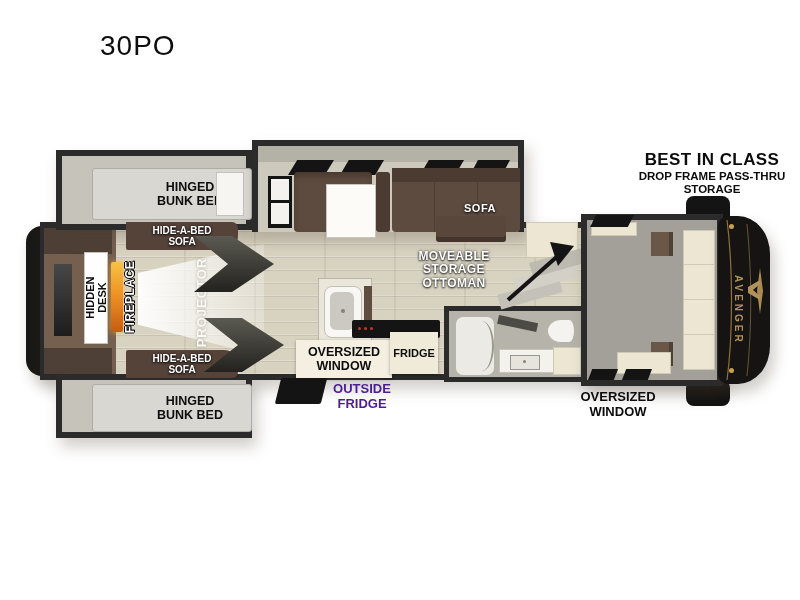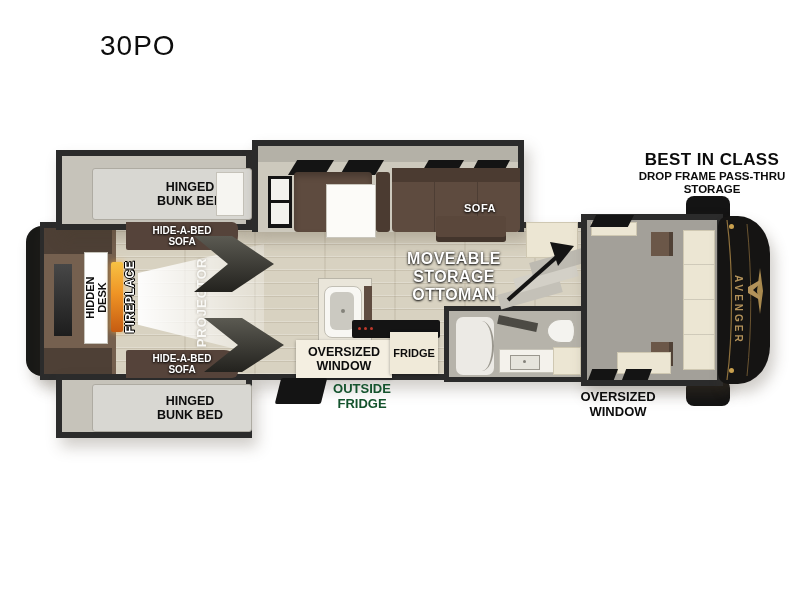--- a/index.html
+++ b/index.html
@@ -141,21 +141,21 @@
         <linearGradient id="chevB" x1="0" y1="0" x2="0" y2="1">
       <stop offset="0" stop-color="#5b5a52"></stop>
           <stop offset="1" stop-color="#23221e"></stop>
         </linearGradient>
       </defs>
     <polygon points="0,6 38,6 80,33 38,60 0,60 34,33" fill="url(#chevB)"></polygon>
   </svg>
 
   <div class="abs" style="left:436px;top:216px;width:70px;height:26px;background:#5a473b;border-radius:3px;
        box-shadow:inset 0 -5px 0 rgba(0,0,0,.25);"></div>
-  <div class="abs lbl white-lbl" style="left:404px;top:250px;width:100px;font-size:16px;letter-spacing:.4px;">MOVEABLE
+  <div class="abs lbl white-lbl" style="left:404px;top:250px;width:100px;font-size:12px;letter-spacing:.4px;">MOVEABLE
 STORAGE
 OTTOMAN</div>
 
   <div class="abs" style="left:318px;top:278px;width:54px;height:66px;background:#eae6da;border:1px solid #b9b5a8;box-sizing:border-box;">
     <div class="abs" style="left:5px;top:7px;width:36px;height:50px;background:#f8f7f3;border:1px solid #c2bfb4;border-radius:8px;">
       <div class="abs" style="left:5px;top:5px;width:24px;height:38px;background:#cbc9c1;border-radius:6px;"></div>
       <div class="dot" style="left:16px;top:22px;width:4px;height:4px;background:#84827a;"></div>
     </div>
     <div class="abs" style="left:45px;top:7px;width:8px;height:50px;background:#5f4c40;"></div>
   </div>
@@ -169,21 +169,21 @@
   <div class="abs labelbox" style="left:296px;top:340px;width:96px;height:38px;">
     <span class="lbl" style="font-size:12.5px;color:#0c0c0c;">OVERSIZED
 WINDOW</span>
   </div>
 
   <div class="abs labelbox" style="left:390px;top:332px;width:48px;height:42px;background:#f0ead9;">
     <span class="lbl" style="font-size:11px;color:#0c0c0c;">FRIDGE</span>
   </div>
 
   <div class="abs black" style="left:278px;top:378px;width:46px;height:26px;border-radius:2px;transform:skewX(-14deg);"></div>
-  <div class="abs lbl" style="left:318px;top:382px;width:88px;font-size:13px;color:#14532d;">OUTSIDE
+  <div class="abs lbl" style="left:318px;top:382px;width:88px;font-size:13px;color:#4c1d95;">OUTSIDE
 FRIDGE</div>
 
   <div class="abs" style="left:444px;top:306px;width:142px;height:76px;box-sizing:border-box;border:5px solid #2b2b2b;background:#b6b3aa;">
     <div class="abs" style="left:7px;top:6px;width:38px;height:58px;background:#eceae5;border-radius:7px;">
       <div class="abs" style="left:14px;top:4px;width:22px;height:50px;border-right:2px solid #9a978e;border-radius:0 50% 50% 0/0 50% 50% 0;"></div>
     </div>
     <div class="abs" style="left:50px;top:4px;width:40px;height:9px;background:#4c4a44;transform:rotate(12deg);transform-origin:left top;"></div>
     <div class="abs" style="left:98px;top:8px;width:26px;height:22px;background:#f4f3ef;border:1px solid #b5b2a9;
          border-radius:50% 20% 20% 50%/50% 50% 50% 50%;"></div>
     <div class="abs" style="left:50px;top:38px;width:56px;height:24px;background:#f4f2ec;border:1px solid #c6c3b8;box-sizing:border-box;">

